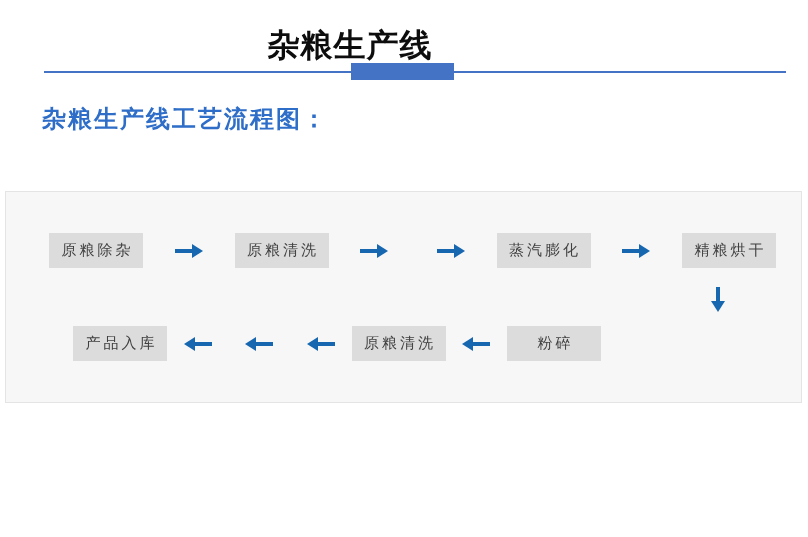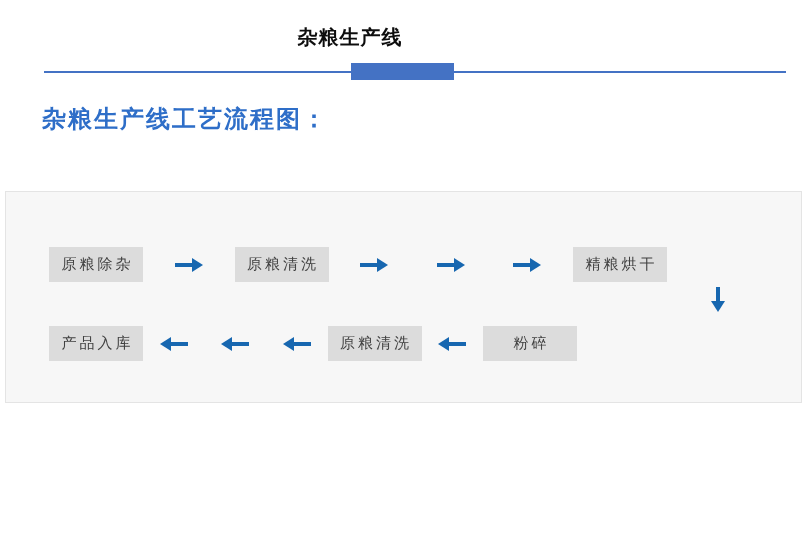--- a/index.html
+++ b/index.html
@@ -19,21 +19,21 @@
     font-family:"Liberation Sans","DejaVu Sans",sans-serif;
     position:relative;
     overflow:hidden;
   }
   .page{position:absolute;inset:0;}
 
   .title{
     position:absolute;
     top:24px;left:0;width:700px;
     text-align:center;
-    font-size:20px;
+    font-size:32px;
     font-weight:bold;
     letter-spacing:1px;
     color:var(--title-color);
   }
   .divider-line{
     position:absolute;
     left:44px;top:71px;
     width:742px;height:2px;
     background:var(--accent-blue);
   }
@@ -59,22 +59,22 @@
     background:var(--panel-bg);
     border:1px solid var(--panel-border);
   }
   .flow-row{
     position:absolute;
     left:43px;
     width:716px;height:35px;
     display:flex;
     align-items:center;
   }
-  .row-top{top:55px;gap:15px;}
-  .row-bottom{top:134px;}
+  .row-top{top:41px;gap:15px;}
+  .row-bottom{top:134px;margin-left:24px;}
 
   .fbox{
     flex:0 0 94px;
     height:35px;
     background:var(--box-bg);
     display:flex;
     align-items:center;
     justify-content:center;
   }
   .fbox span{
@@ -149,20 +149,23 @@
             <i class="stem"></i>
             <i class="head"></i>
           </span>
       </div>
       <div class="connector">
         <span class="arrow right">
             <i class="stem"></i>
             <i class="head"></i>
           </span>
       </div>
+      <div class="fbox">
+        <span>蒸汽膨化</span>
+      </div>
       <div class="connector">
         <span class="arrow right">
             <i class="stem"></i>
             <i class="head"></i>
           </span>
       </div>
       <div class="fbox">
         <span>精粮烘干</span>
       </div>
     </div>

